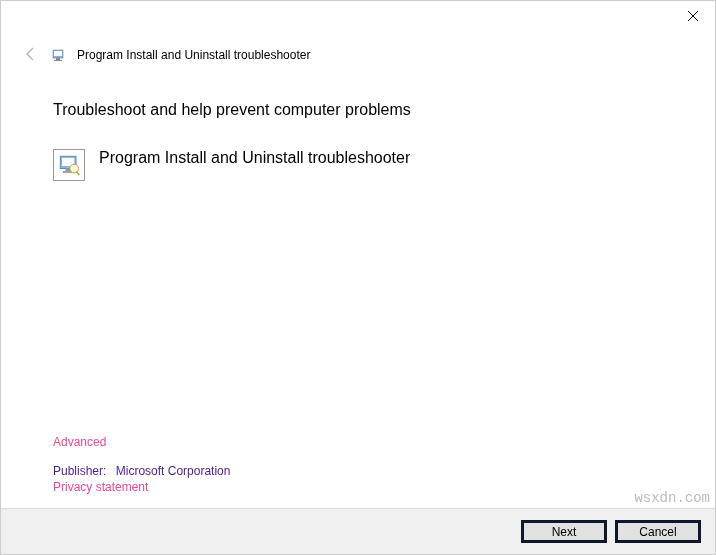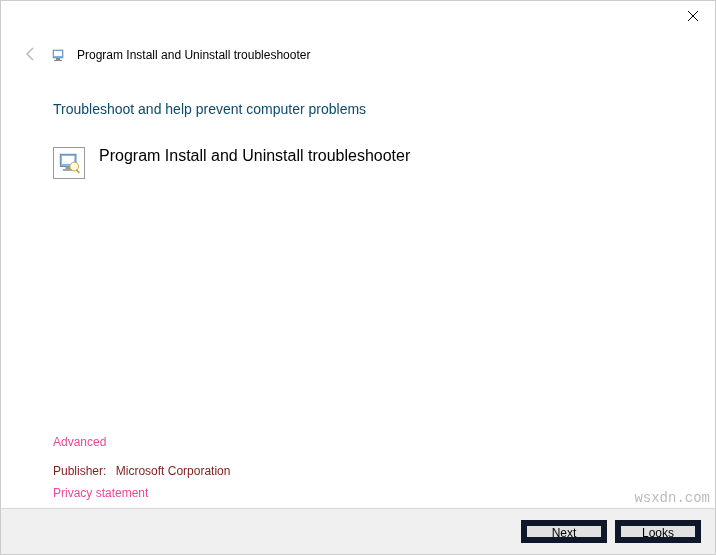--- a/index.html
+++ b/index.html
@@ -54,22 +54,22 @@
     }
     .app-icon svg { width: 16px; height: 16px; }
     .header-title {
       font-size: 12px;
       color: #000;
     }
     .content {
       padding: 28px 52px 0 52px;
     }
     .main-heading {
-      color: #0c4a6e;
-      font-size: 14px;
+      color: #000000;
+      font-size: 16px;
       font-weight: 400;
       margin-bottom: 30px;
     }
     .trouble-row {
       display: flex;
       gap: 14px;
       align-items: flex-start;
     }
     .trouble-icon {
       width: 32px;
@@ -99,45 +99,45 @@
       color: #ec4899;
       font-size: 12px;
       cursor: pointer;
       display: inline-block;
     }
     .publisher-row {
       position: absolute;
       left: 52px;
       bottom: 76px;
       font-size: 12px;
-      color: #7f1d1d;
+      color: #4c1d95;
     }
     .publisher-row .label { margin-right: 6px; }
     .privacy-link {
       position: absolute;
       left: 52px;
-      bottom: 54px;
+      bottom: 60px;
     }
     .button-bar {
       position: absolute;
       left: 0; right: 0; bottom: 0;
       height: 46px;
       background: #f0f0f0;
       border-top: 1px solid #d8d8d8;
       display: flex;
       justify-content: flex-end;
       align-items: center;
       padding-right: 14px;
       gap: 8px;
     }
     .btn {
       width: 86px;
       height: 23px;
       background: #e1e1e1;
-      border: 6px solid #0f172a;
+      border: 3px solid #0f172a;
       font-family: inherit;
       font-size: 12px;
       cursor: pointer;
     }
     .watermark {
       position: absolute;
       right: 5px;
       bottom: 48px;
       font-size: 14px;
       color: #bbb;
@@ -205,16 +205,16 @@
   <span class="label">Publisher:</span>
   <span>Microsoft Corporation</span>
 </div>
 
 <div class="privacy-link">
   <span class="link">Privacy statement</span>
 </div>
 
 <div class="button-bar">
   <button class="btn">Next</button>
-  <button class="btn">Looks</button>
+  <button class="btn">Cancel</button>
 </div>
 
 <div class="watermark">wsxdn.com</div>
 
 </body></html>

